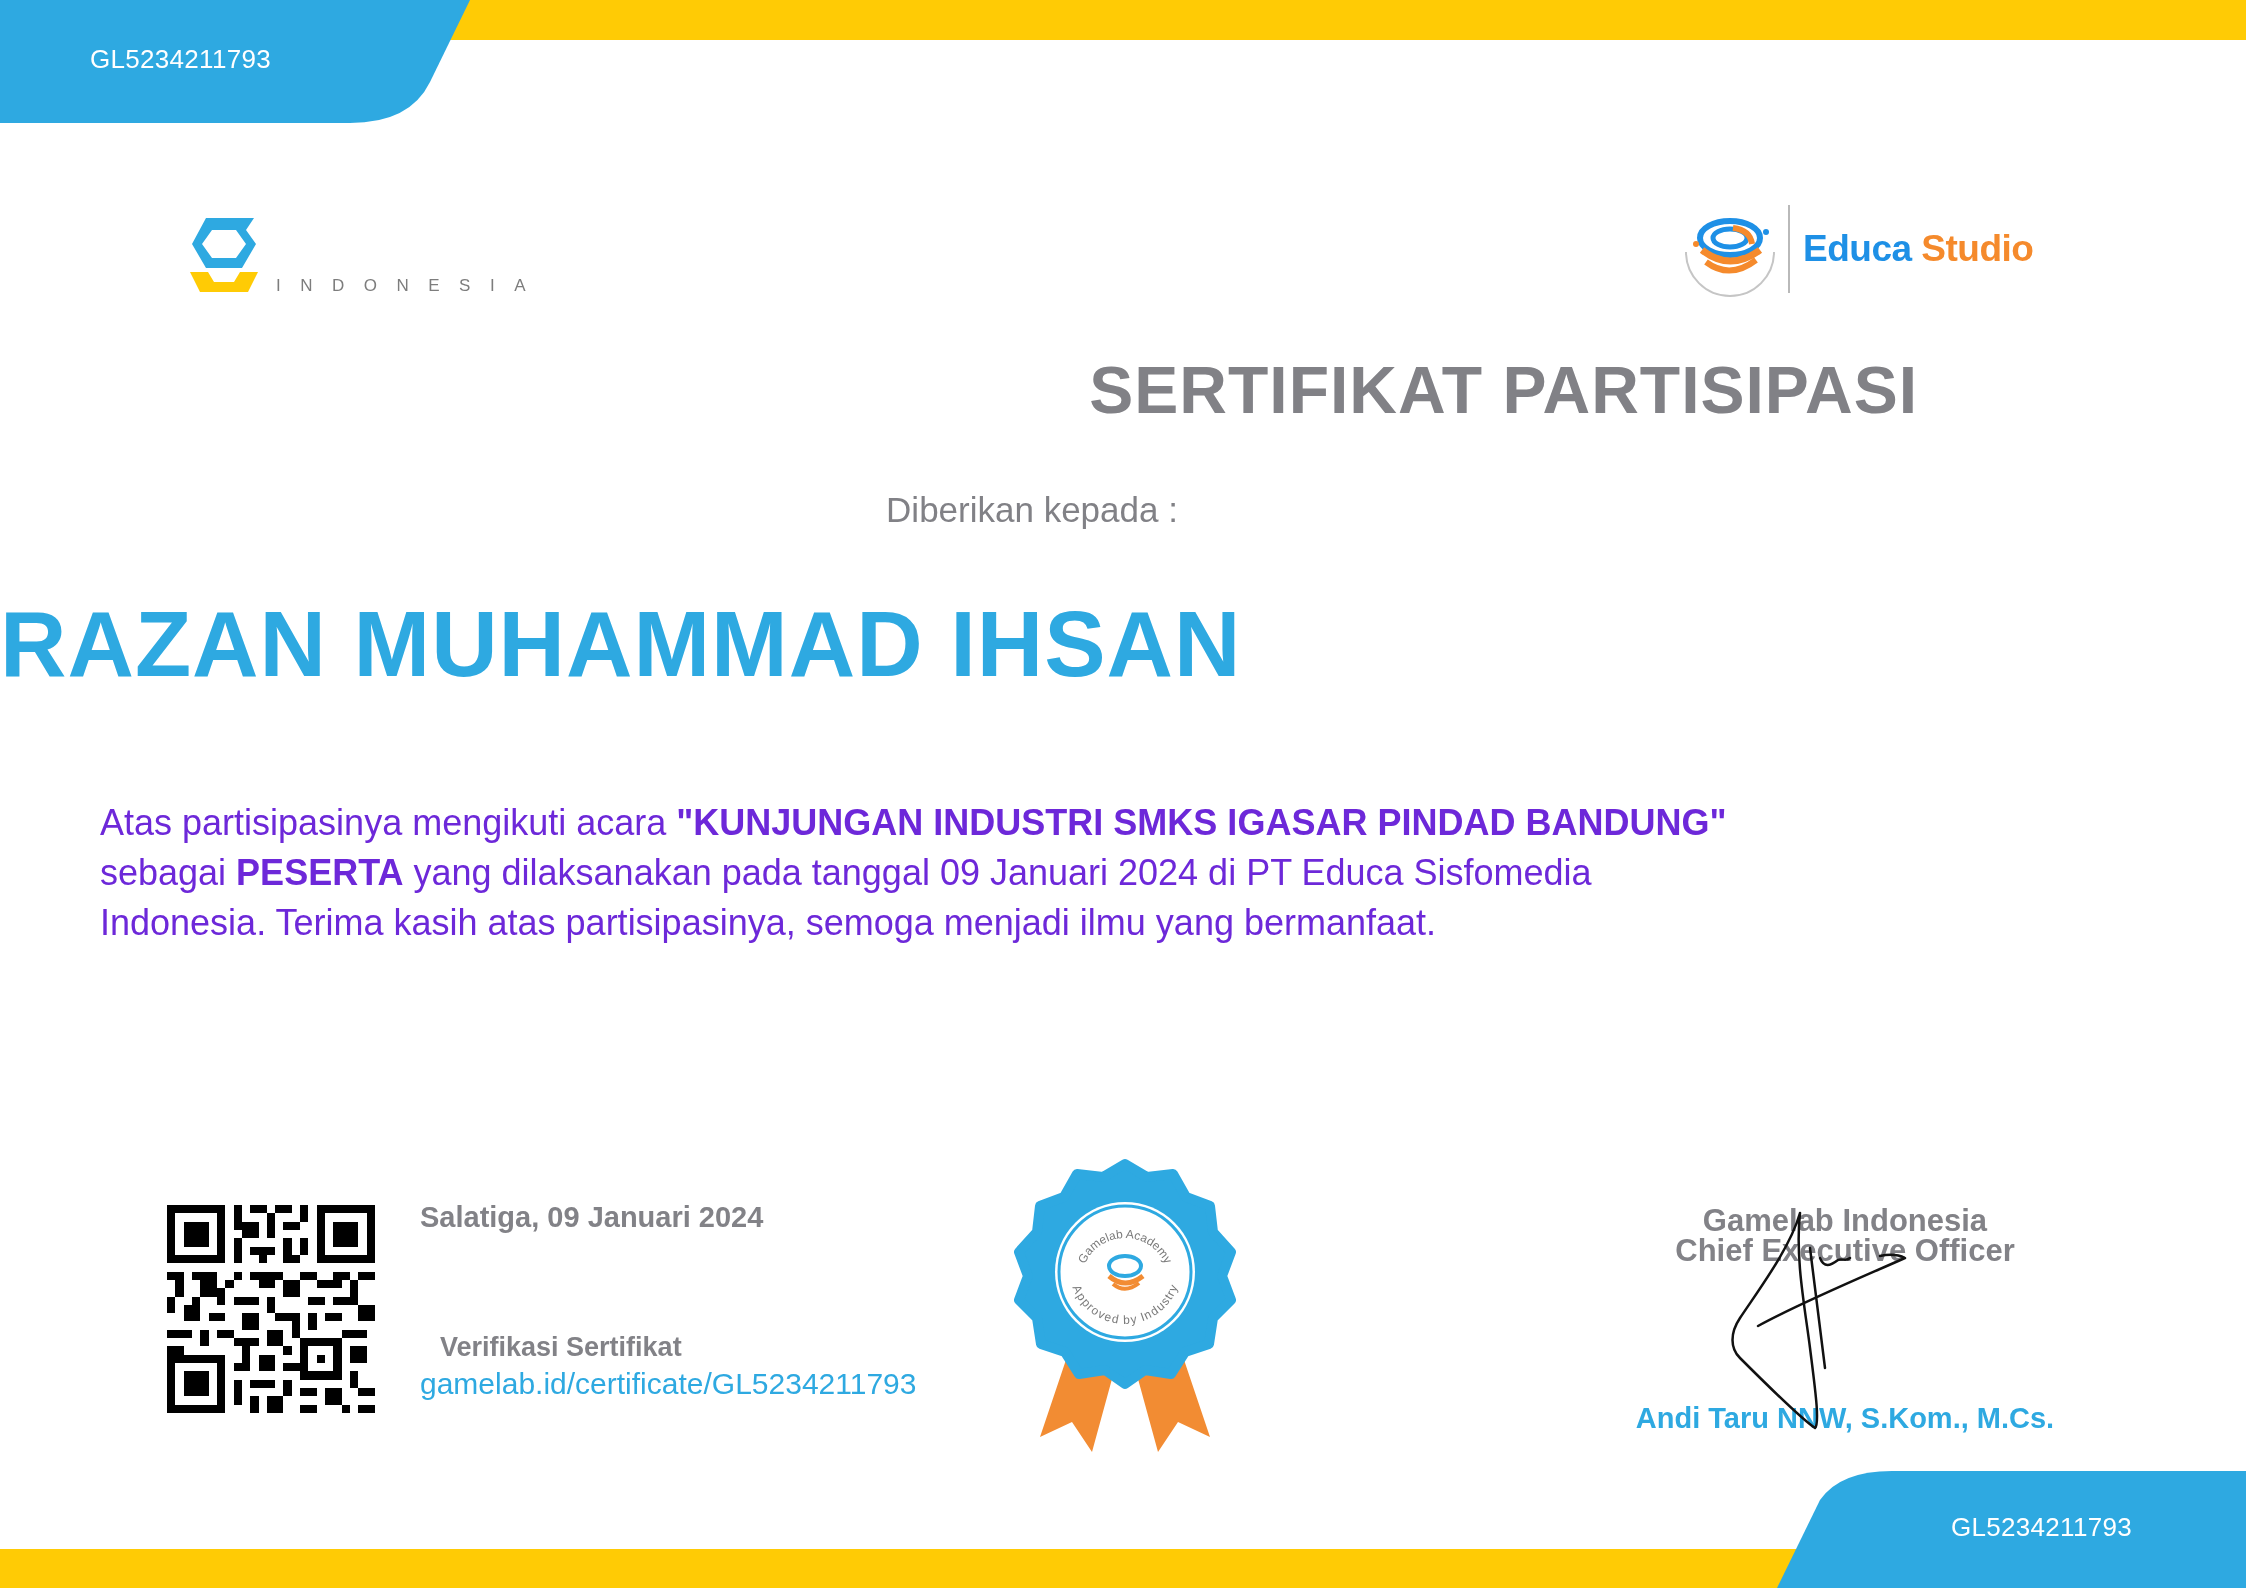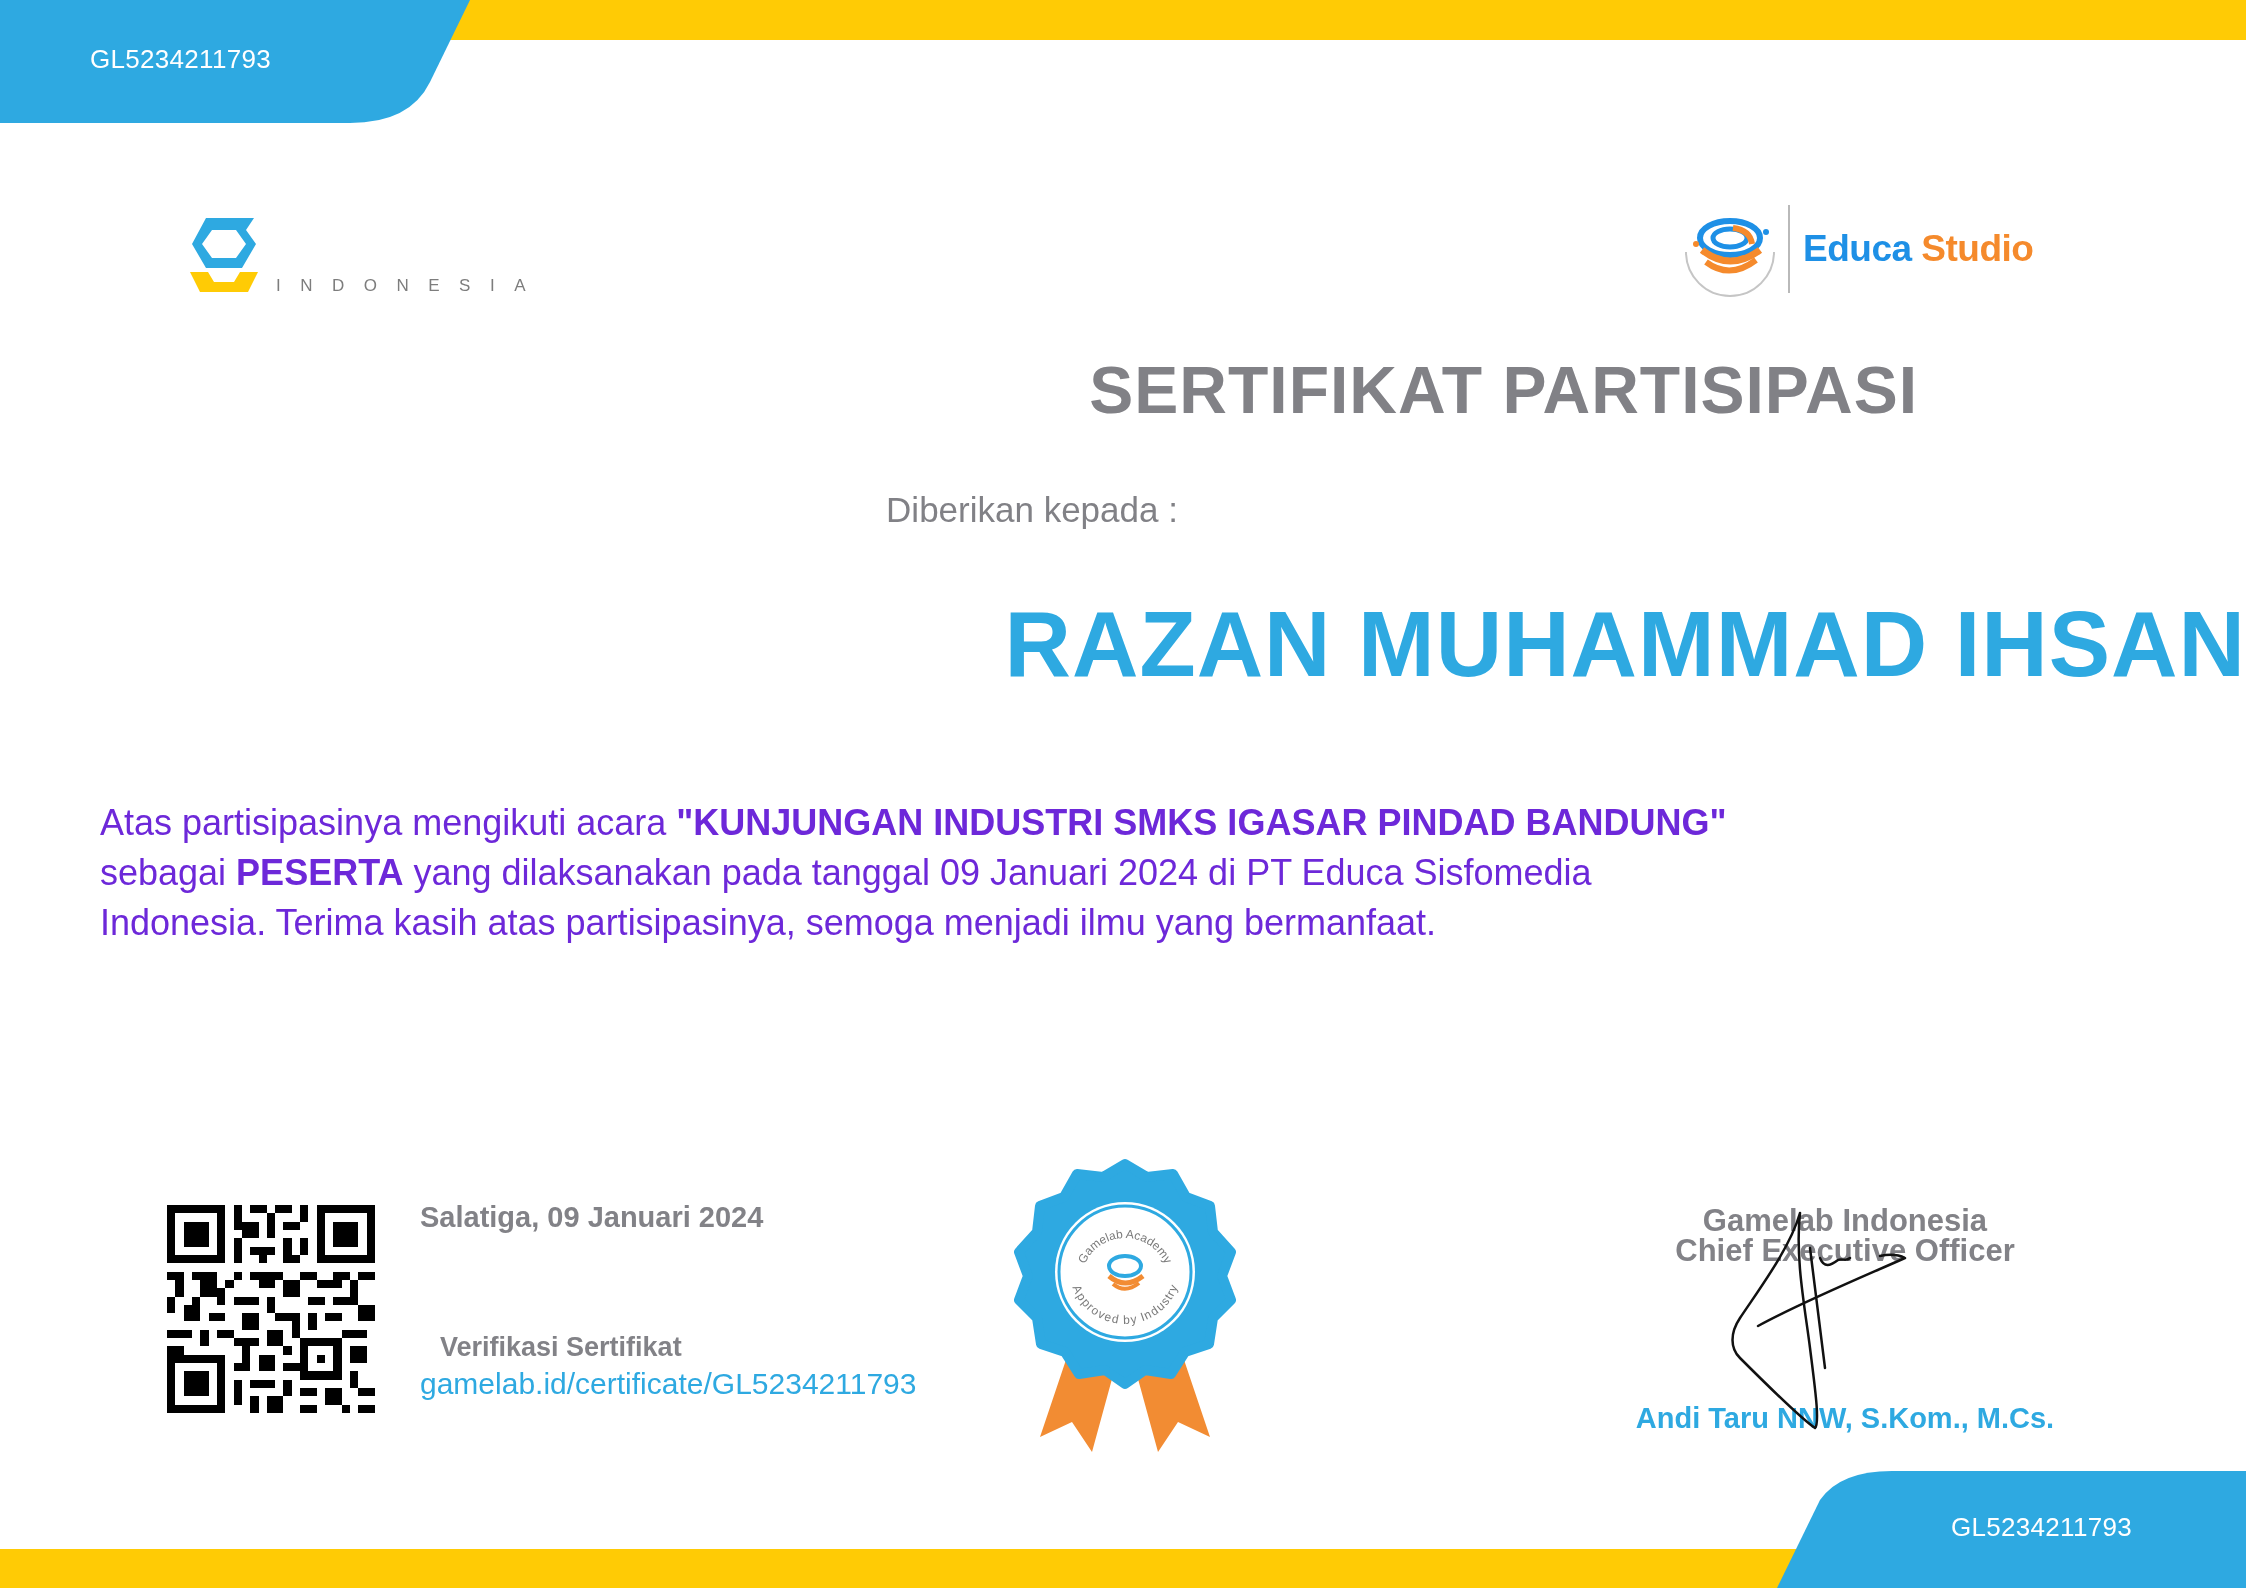--- a/index.html
+++ b/index.html
@@ -10,21 +10,21 @@
   #bottom-band { top:1460px; width:2246px; height:128px; }
   .serial { position:absolute; color:#ffffff; font-size:26px; font-weight:400; letter-spacing:0.3px; white-space:nowrap; }
   .gamelab-logo { position:absolute; left:188px; top:216px; width:400px; height:82px; }
   .gamelab-word { position:absolute; left:84px; top:0px; font-size:55px; font-weight:700; color:#2ea9e1; letter-spacing:1px; line-height:60px; white-space:nowrap; }
   .gamelab-sub { position:absolute; left:88px; top:60px; font-size:17px; color:#7d7d7d; letter-spacing:19.5px; white-space:nowrap; }
   .educa-logo { position:absolute; left:1678px; top:200px; width:380px; height:100px; }
   .educa-word { position:absolute; left:125px; top:28px; font-size:37px; font-weight:700; white-space:nowrap; letter-spacing:-0.5px; }
   .educa-divider { position:absolute; left:110px; top:5px; width:2px; height:88px; background:#b9b9b9; }
   .title { position:absolute; left:0; width:1898px; top:352px; text-align:right; font-size:66px; font-weight:700; color:#818186; letter-spacing:1px;margin-left:20px; }
   .subtitle { position:absolute; left:0; width:2064px; top:490px; text-align:center; font-size:35px; font-weight:400; color:#818186; }
-  .recipient { position:absolute; left:0; width:2246px; top:592px; text-align:right; font-size:92px; font-weight:700; color:#2ea9e1; letter-spacing:1px; }
+  .recipient { position:absolute; left:0; width:2246px; top:592px; text-align:left; font-size:92px; font-weight:700; color:#2ea9e1; letter-spacing:1px; }
   .body-text { position:absolute; left:100px; width:2046px; top:798px; text-align:left; font-size:36px; line-height:50px; color:#6d28d9; }
   .body-text b { font-weight:700; }
   .qr { position:absolute; left:167px; top:1205px; width:208px; height:208px; }
   .date { position:absolute; left:420px; top:1201px; font-size:29px; font-weight:700; color:#828287; white-space:nowrap; }
   .verify-label { position:absolute; left:440px; top:1332px; font-size:27px; font-weight:700; color:#828287; white-space:nowrap; }
   .verify-url { position:absolute; left:420px; top:1367px; font-size:30px; color:#2ea9e1; white-space:nowrap; text-decoration:none; }
   .badge { position:absolute; left:1010px; top:1152px; width:230px; height:300px; }
   .sign-block { position:absolute; left:1560px; width:570px; top:1206px; }
   .role { text-align:center; font-size:31px; font-weight:700; color:#828287; line-height:30px; }
   .signer { position:absolute; left:0; width:570px; top:196px; text-align:center; font-size:29px; font-weight:700; color:#2ea9e1; white-space:nowrap; }

